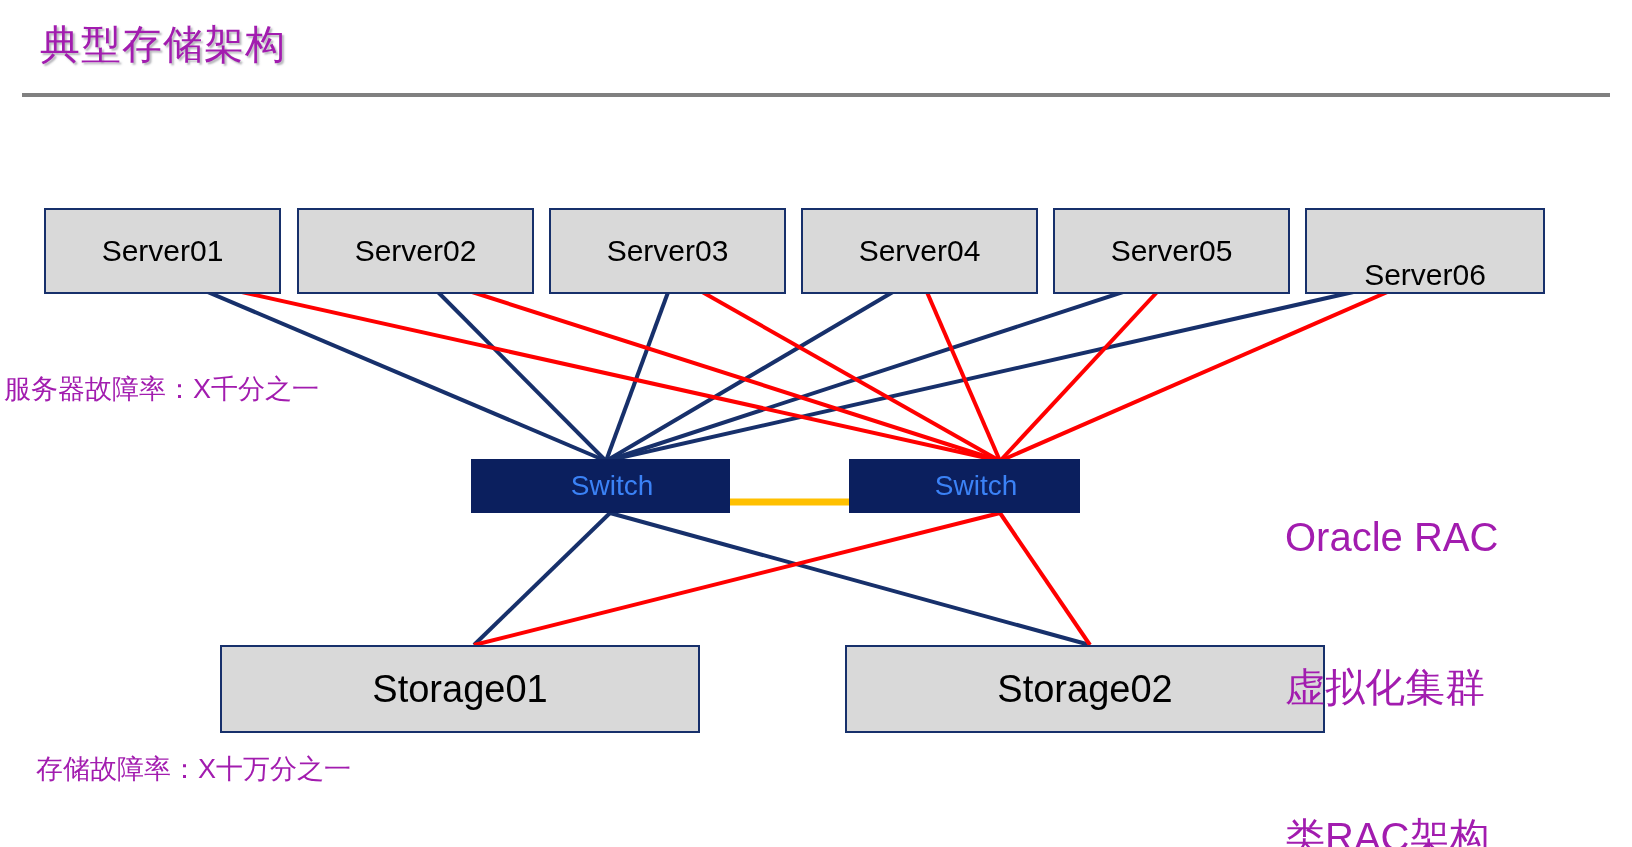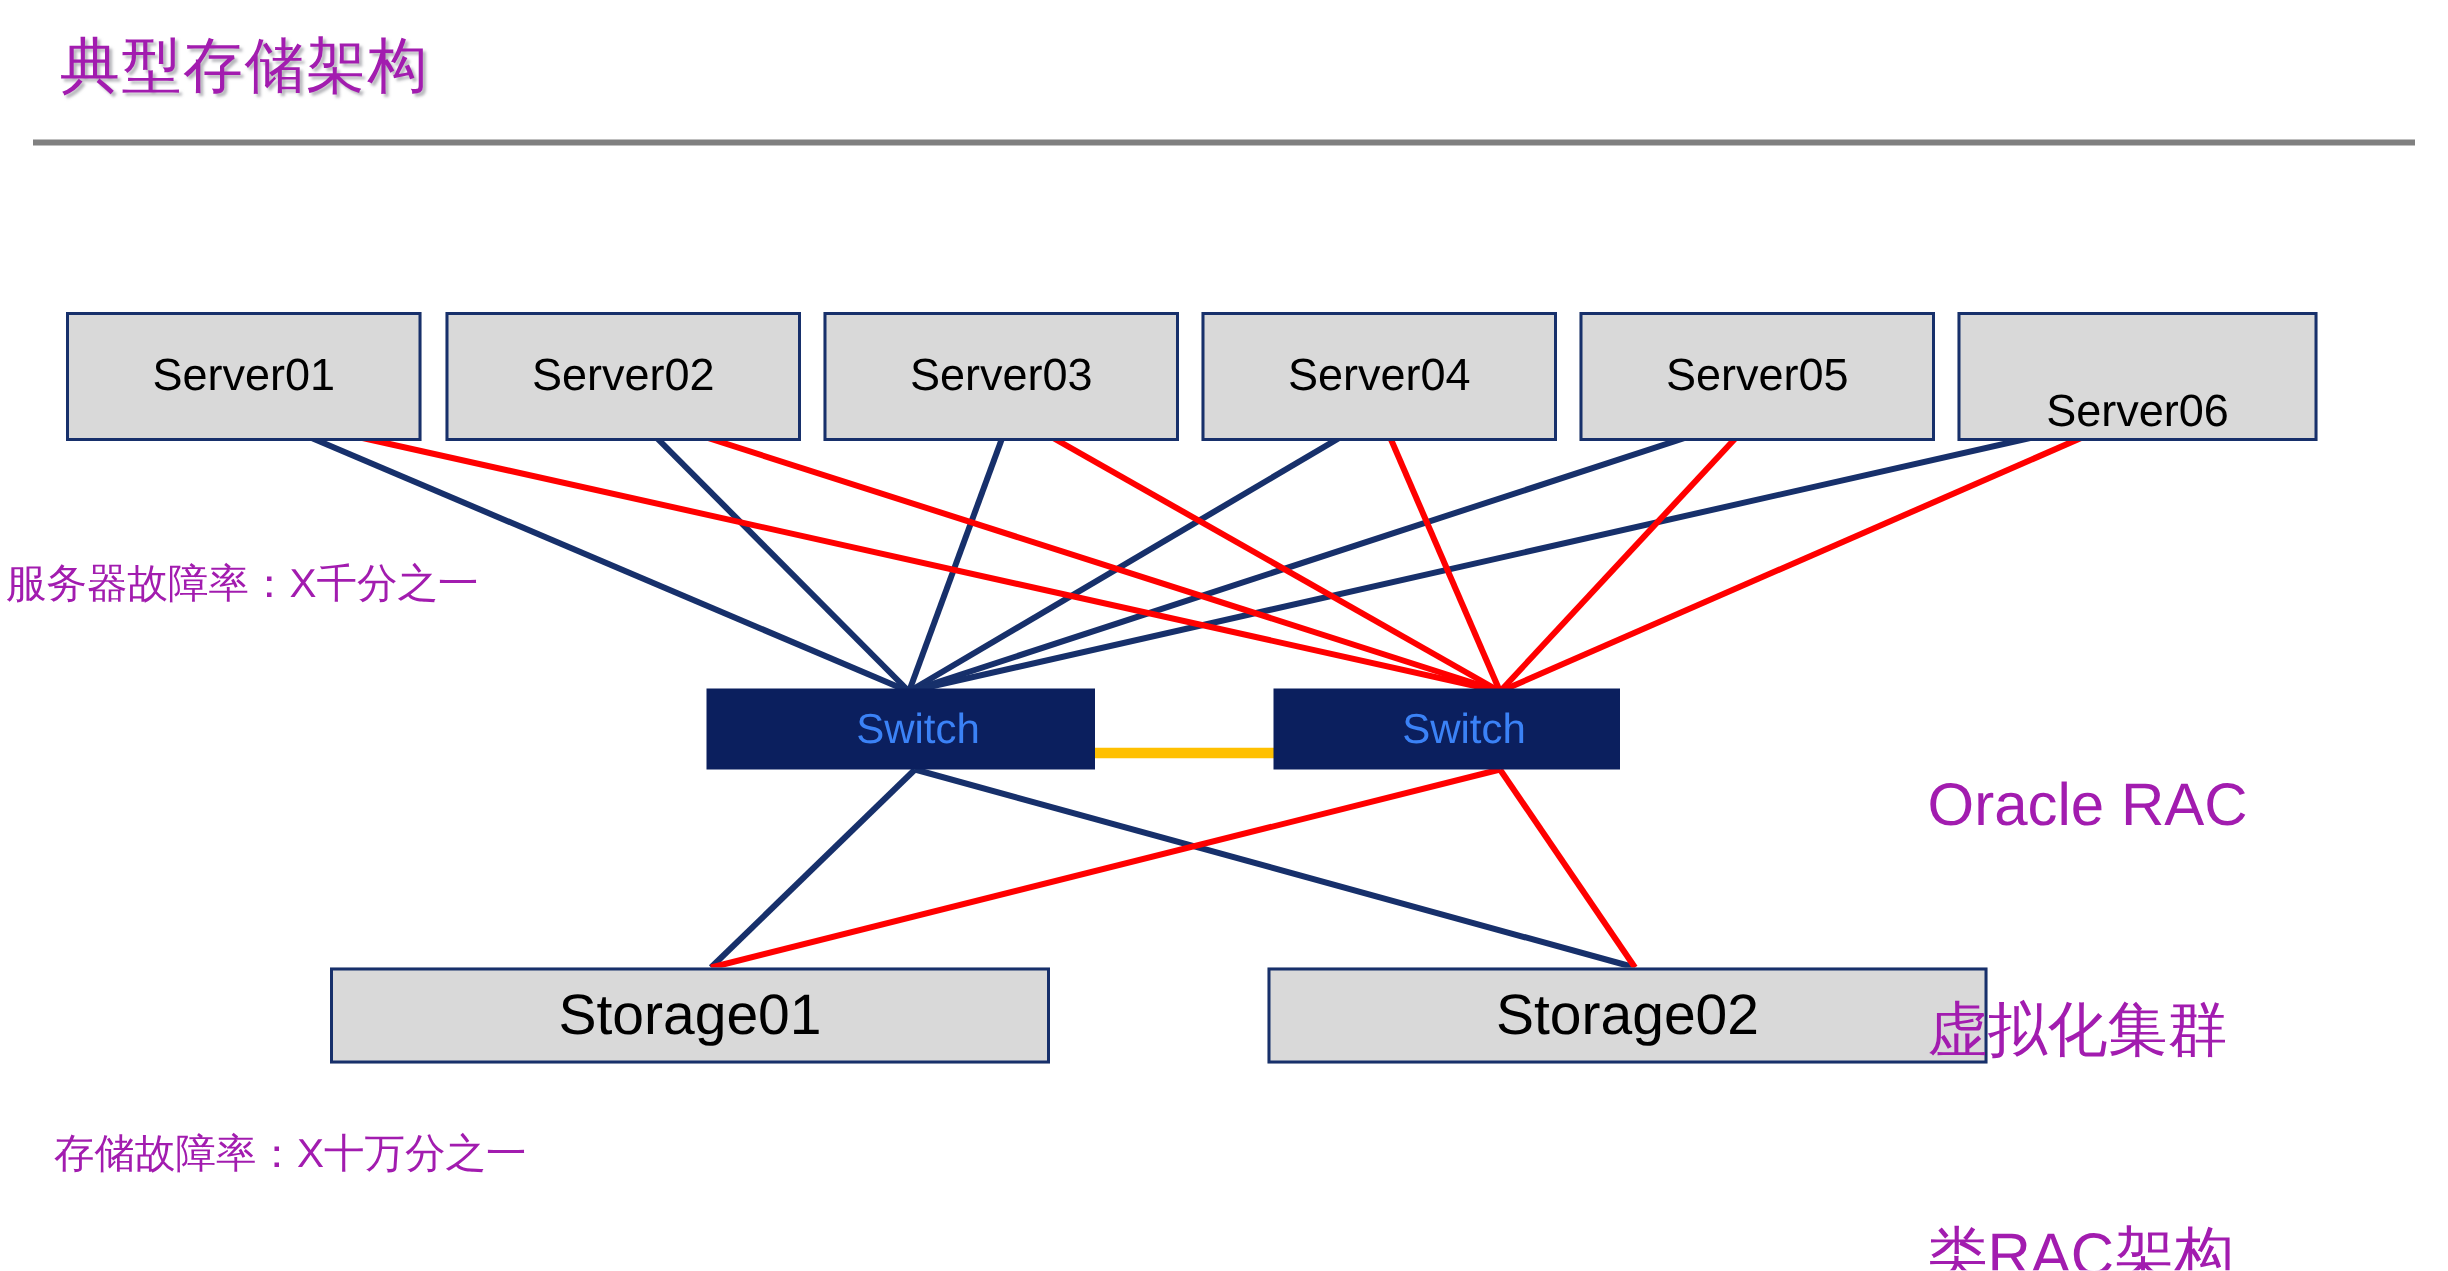--- a/index.html
+++ b/index.html
@@ -75,21 +75,21 @@
     height: 54px;
     border: none;
     padding-left: 23px;
   }
   .storage-box {
     background: #d9d9d9;
     border: 2px solid #17306b;
     font-size: 38px;
     color: #000000;
     top: 645px;
-    height: 64px;
+    height: 88px;
   }
 
   
   .annotation {
     position: absolute;
     color: #a21caf;
     white-space: pre;
   }
   #ann-server-rate {
     left: 4px;

